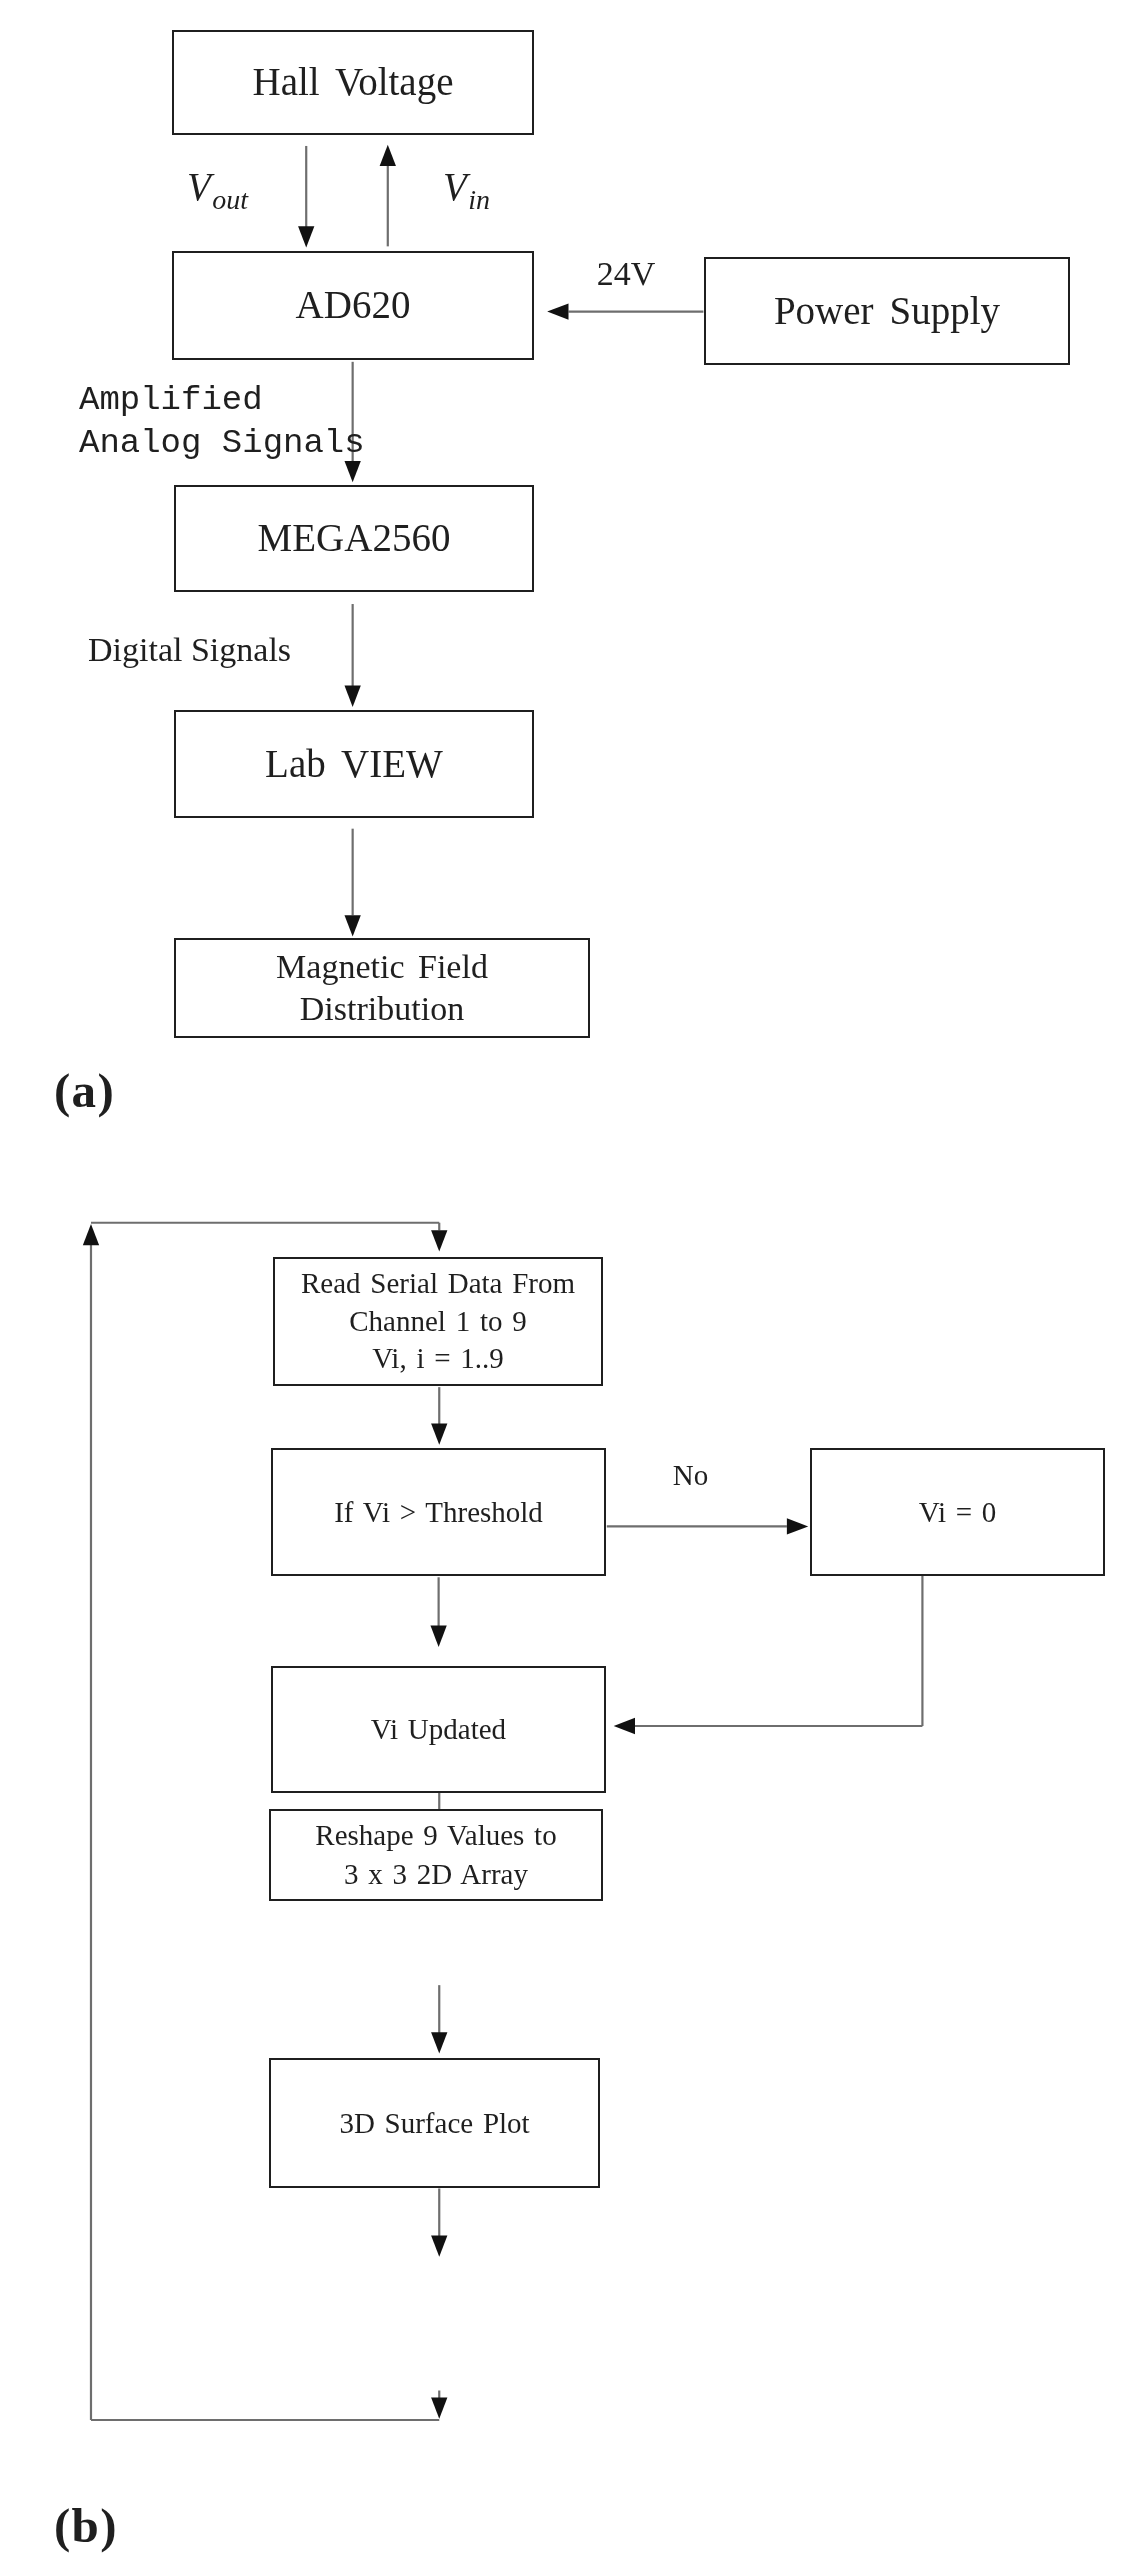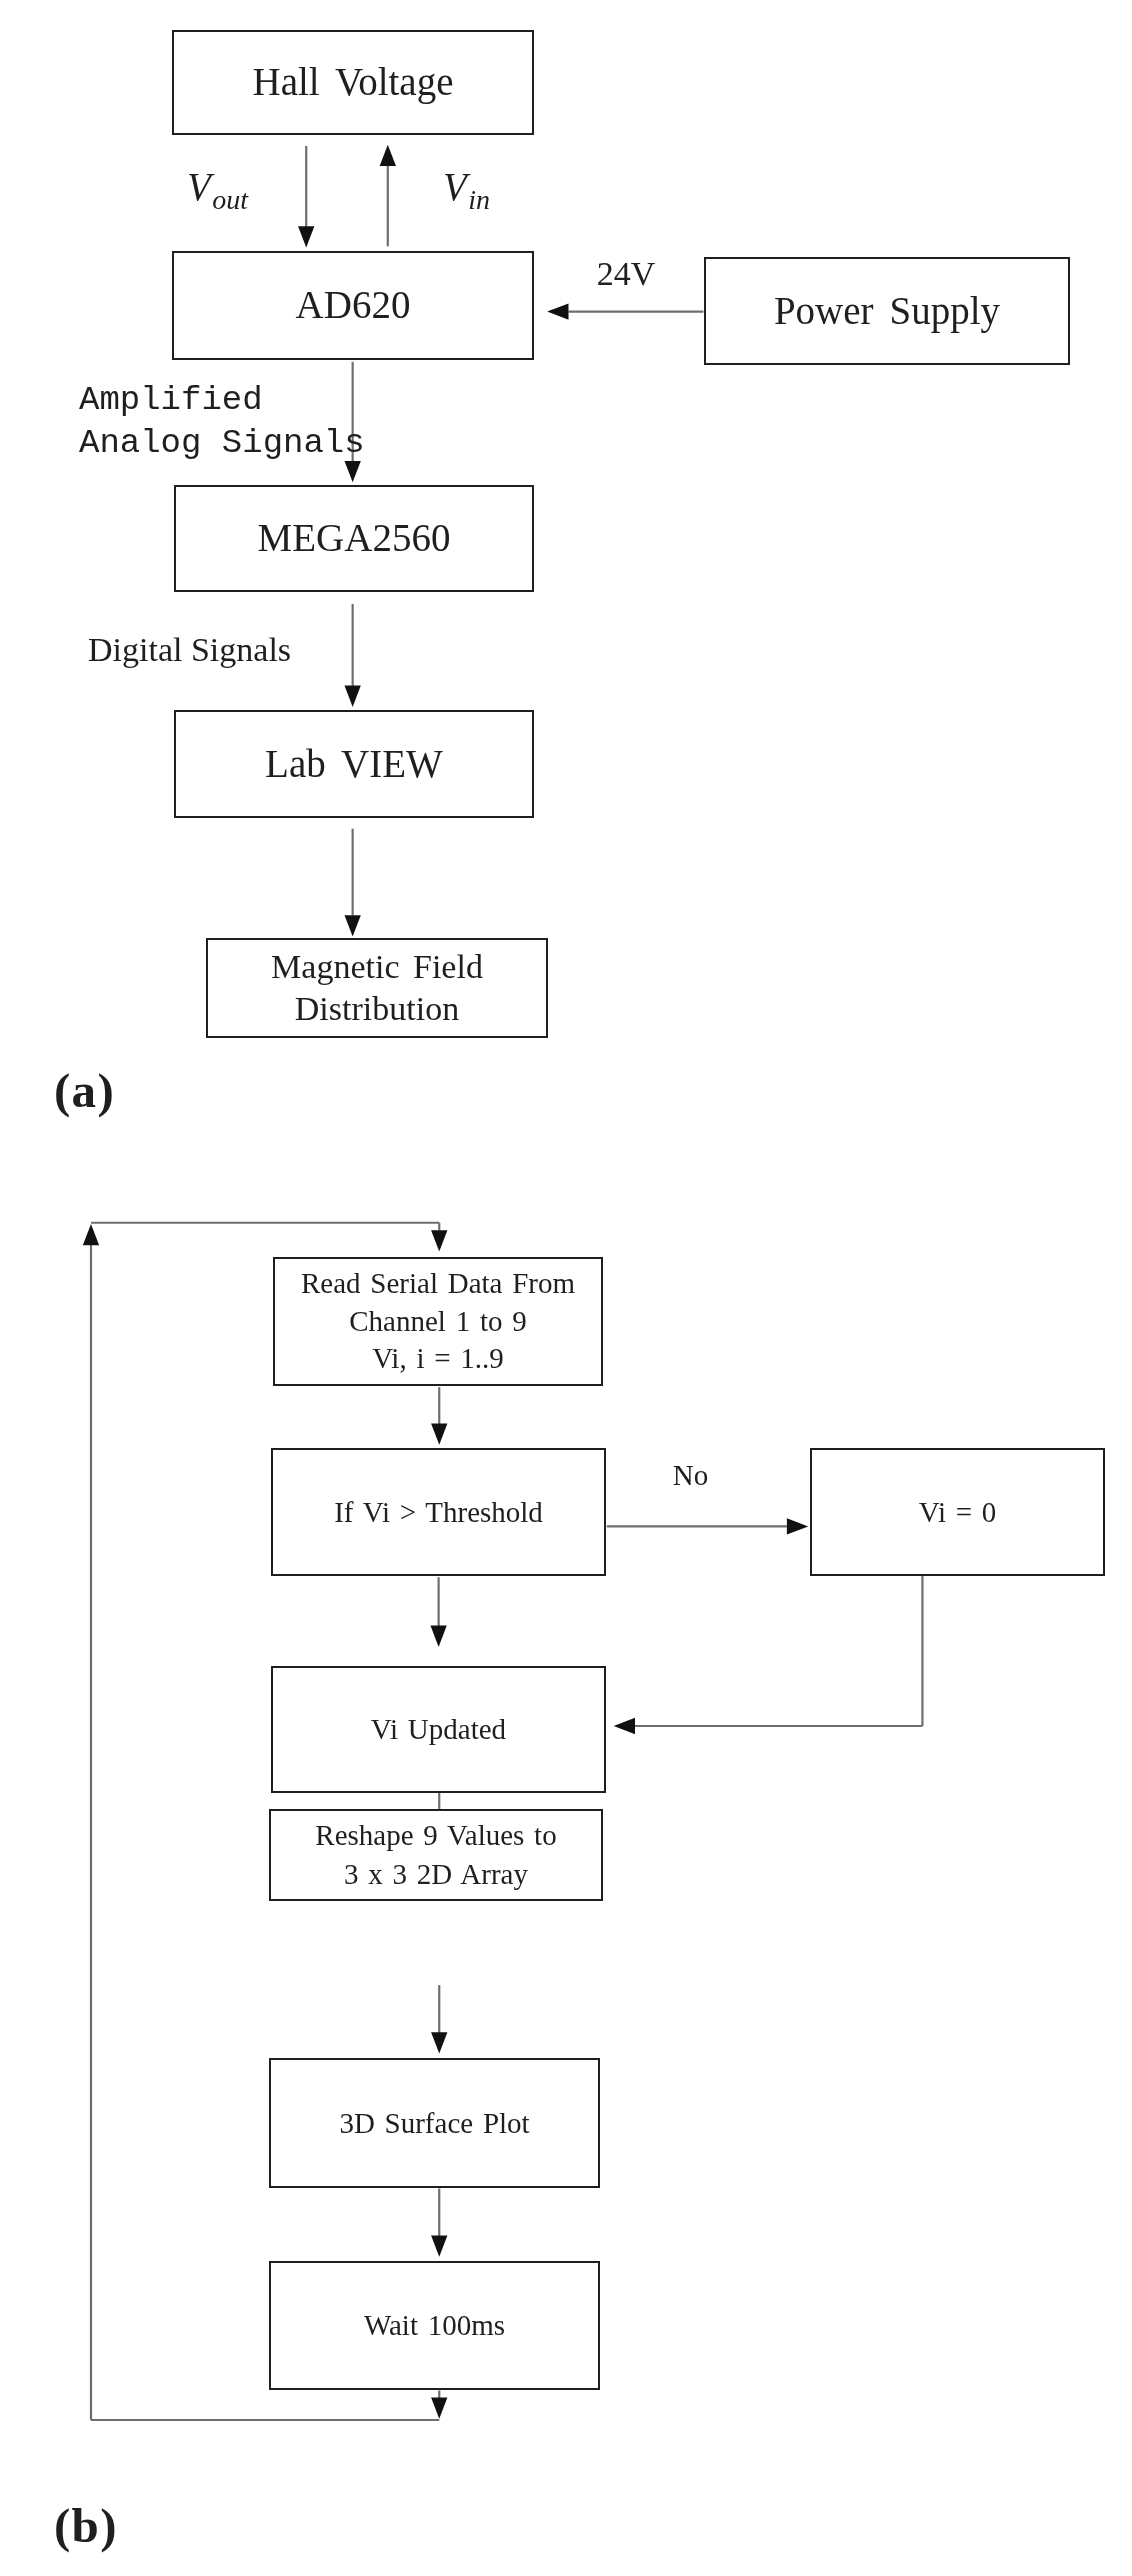--- a/index.html
+++ b/index.html
@@ -159,21 +159,21 @@
   </div>
 
   <div class="box fs-a" style="left:174px; top:485px; width:360px; height:107px;">
     <span>MEGA2560</span>
   </div>
 
   <div class="box fs-a" style="left:174px; top:710px; width:360px; height:108px;">
     <span>Lab VIEW</span>
   </div>
 
-  <div class="box" style="left:174px; top:938px; width:342px; height:100px; font-size:34px; word-spacing:5px;margin-left:32px;">
+  <div class="box" style="left:174px; top:938px; width:416px; height:100px; font-size:34px; word-spacing:5px;">
     <div class="lines">
       <span>Magnetic Field</span>
       <span>Distribution</span>
     </div>
   </div>
 
   <div class="vlabel" style="left:187px; top:164px;">
     <span class="vbase">V</span><span class="vsub">out</span>
   </div>
 
@@ -216,22 +216,19 @@
     <div class="lines">
       <span>Reshape 9 Values to</span>
       <span>3 x 3 2D Array</span>
     </div>
   </div>
 
   <div class="box fs-b" style="left:269px; top:2058px; width:331px; height:130px;">
     <span>3D Surface Plot</span>
   </div>
 
-  <div class="box fs-b" style="left:269px; top:2261px; width:331px; height:129px;">
-    <span>Wait 100ms</span>
-  </div>
 
   <div class="centered-label" style="left:653px; top:1459px; width:75px; font-size:29px;">No</div>
 
   <div class="caption" style="left:54px; top:2497px;">(b)</div>
 
 </div>
 
 
 </body></html>

